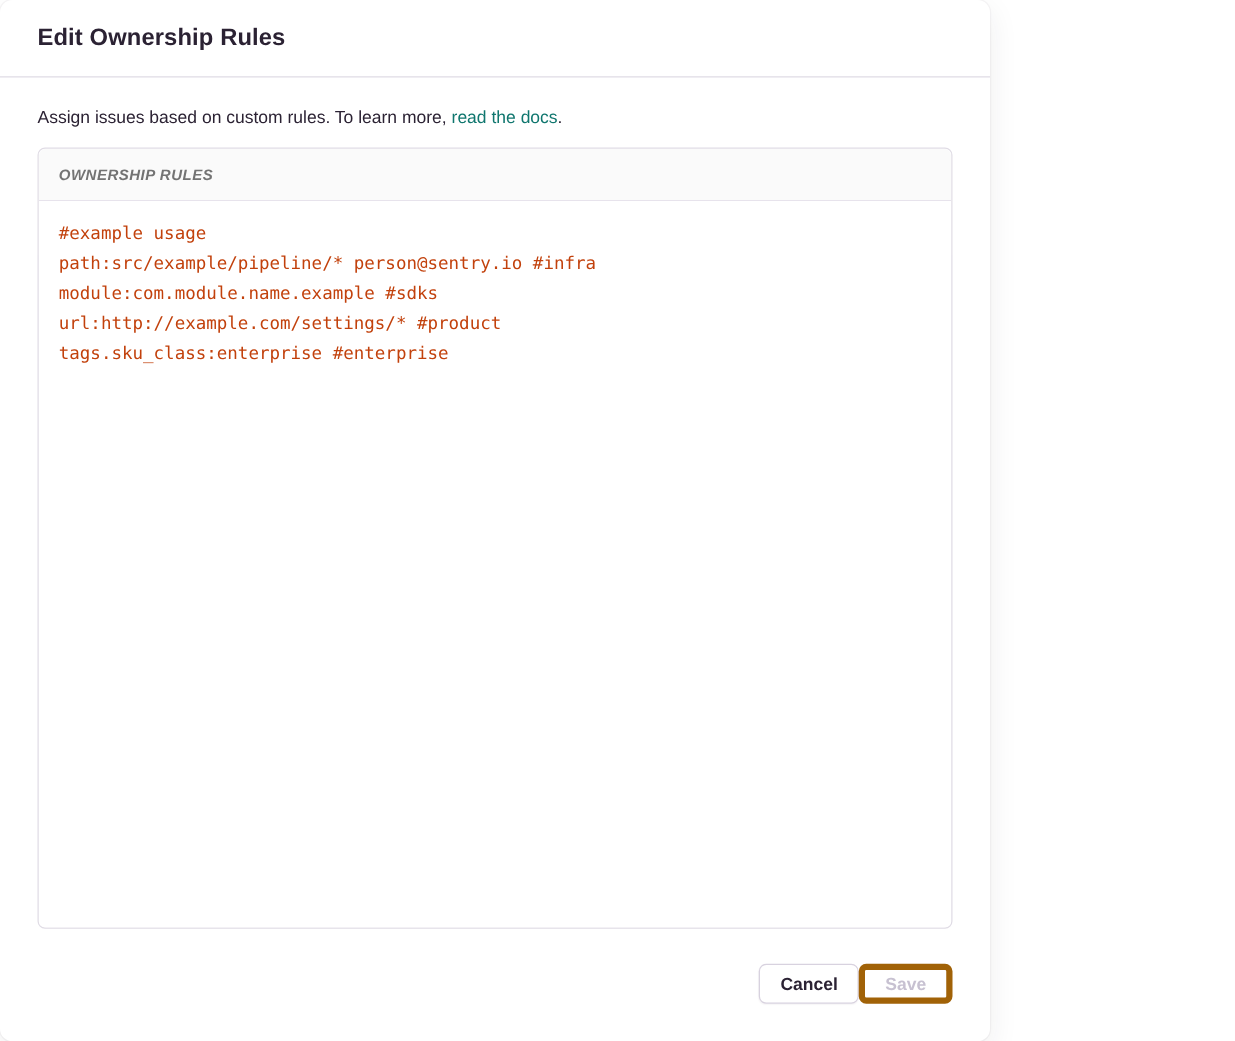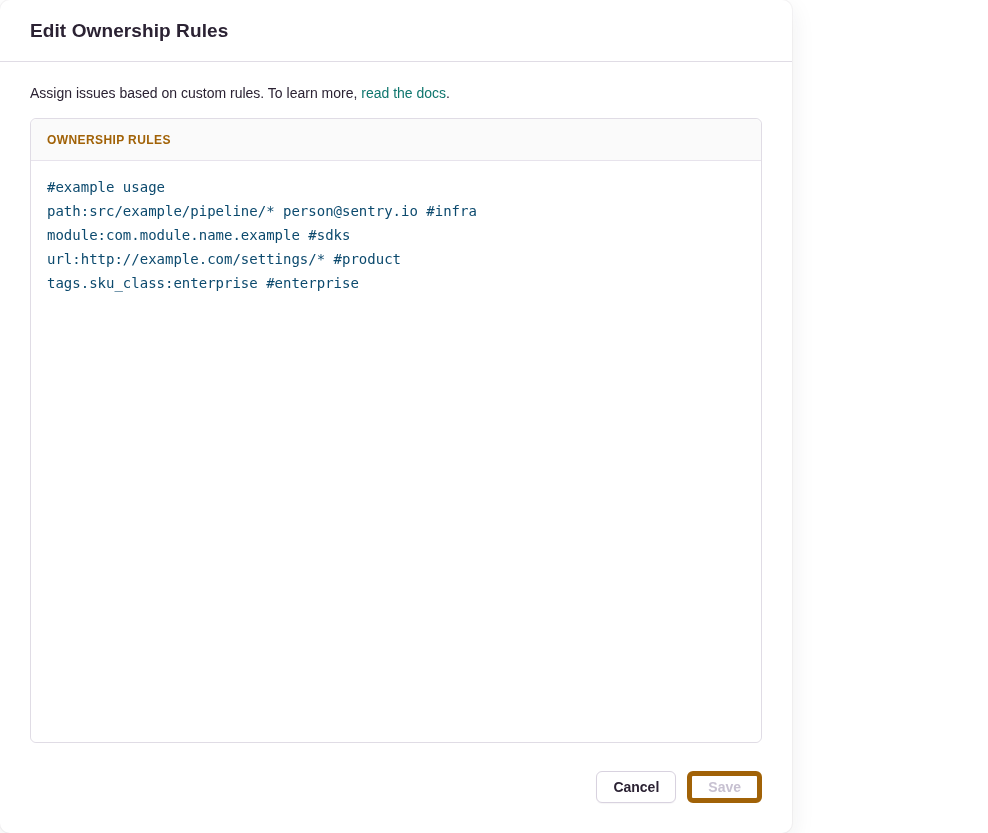--- a/index.html
+++ b/index.html
@@ -72,43 +72,44 @@
     overflow: hidden;
   }
   .rules-panel-header {
     background: #fafafa;
     border-bottom: 1px solid #e7e3ec;
     padding: 14px 16px 13px 16px;
     font-size: 12px;
     font-weight: 700;
     letter-spacing: 0.4px;
     text-transform: uppercase;
-    color: #a16207;
+    color: #737373;
     border-radius: 6px 6px 0 0;
+    font-style: italic;
   }
   .rules-textarea {
     flex: 1;
     width: 100%;
     border: none;
     outline: none;
     resize: none;
     padding: 14px 16px;
     font-family: "DejaVu Sans Mono", monospace;
     font-size: 14px;
     line-height: 24px;
-    color: #0c4a6e;
+    color: #c2410c;
     background: #ffffff;
     border-radius: 0 0 6px 6px;
   }
   .modal-footer {
     margin-top: 28px;
     display: flex;
     justify-content: flex-end;
     align-items: center;
-    gap: 11px;
+    gap: 0;
   }
   .btn {
     height: 32px;
     padding: 0 16px;
     border-radius: 6px;
     font-family: "Liberation Sans", sans-serif;
     font-size: 14px;
     font-weight: 700;
     background: #ffffff;
     display: inline-flex;

